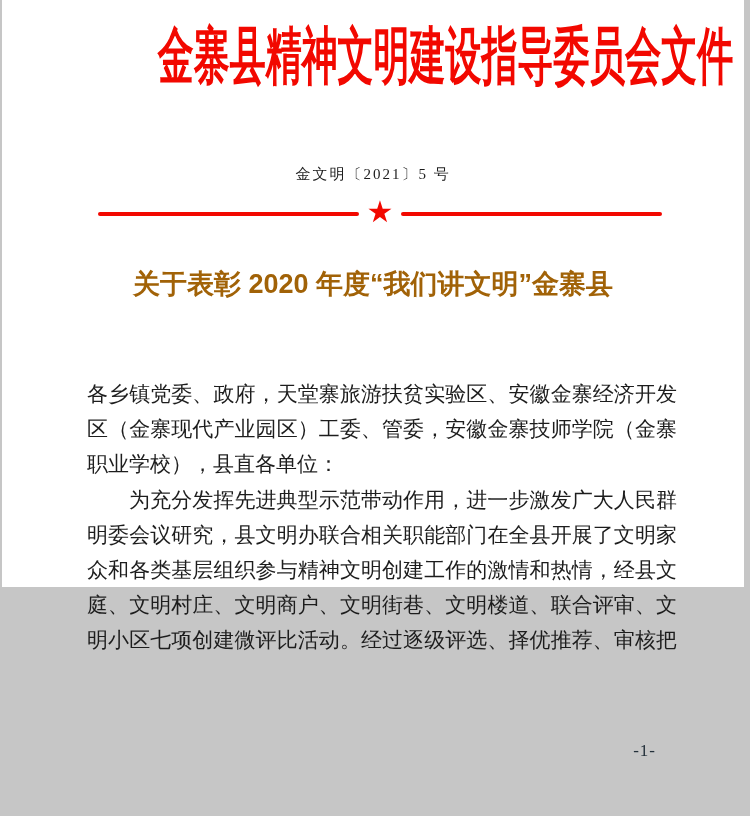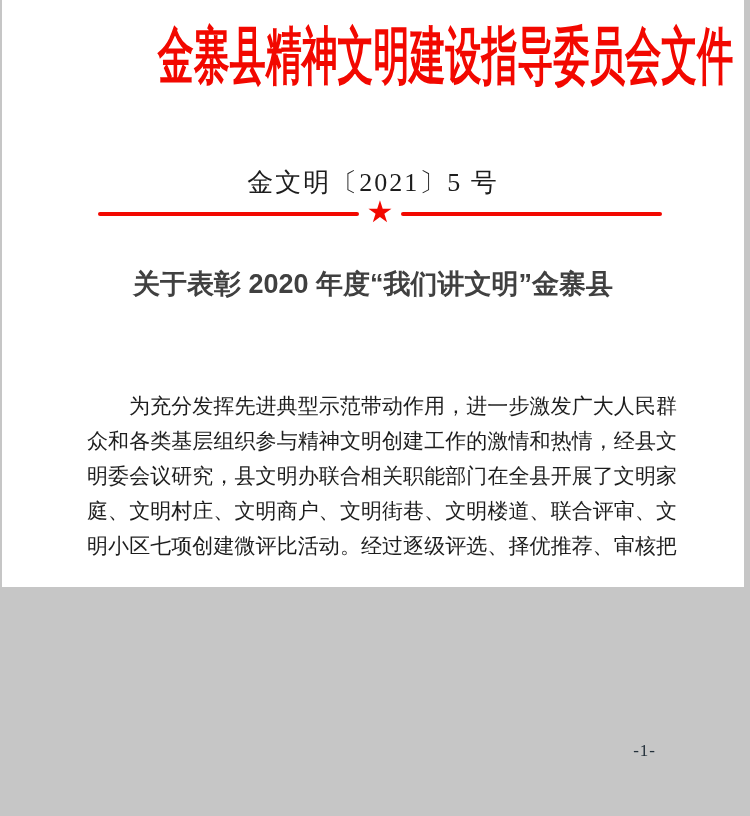--- a/index.html
+++ b/index.html
@@ -34,21 +34,21 @@
     transform: scaleX(0.58);
     transform-origin: 50% 50%;
     letter-spacing: 0px;
   }
   .doc-number {
     position: absolute;
     top: 165px;
     left: 0;
     width: 100%;
     text-align: center;
-    font-size: 26px;
+    font-size: 15px;
     letter-spacing: 2px;
     color: #1d1d1d;
   }
   .divider {
     position: absolute;
     top: 201px;
     left: 96px;
     width: 564px;
     height: 26px;
     display: flex;
@@ -71,37 +71,37 @@
     position: absolute;
     top: 266px;
     left: 0;
     width: 100%;
     margin: 0;
     text-align: center;
     font-family: "Liberation Sans", sans-serif;
     font-weight: bold;
     font-size: 27px;
     line-height: 37px;
-    color: #404040;
+    color: #a16207;
   }
   .body-text {
     position: absolute;
     top: 377px;
     left: 85px;
     width: 590px;
     font-size: 21px;
     line-height: 35px;
     color: #1d1d1d;
   }
   .body-text .line { width: 100%; }
   .body-text .fill {
     text-align: justify;
     text-align-last: justify;
   }
-  .para2 { margin-top: 12px; }
+  .para2 { margin-top: 1px; }
   .para2 .line:first-child { text-indent: 2em; }
   .page-number {
     position: absolute;
     top: 741px;
     right: 88px;
     font-size: 17px;
     letter-spacing: 1px;
     color: #23303a;
   }
 </style>
@@ -118,24 +118,29 @@
     <span class="seg"></span>
     <span class="star">★</span>
     <span class="seg"></span>
   </div>
 
   <h1 class="doc-title">
     <div>关于表彰 2020 年度“我们讲文明”金寨县</div>
   </h1>
 
   <div class="body-text">
+    <div class="para1">
+      <div class="line fill">各乡镇党委、政府，天堂寨旅游扶贫实验区、安徽金寨经济开发</div>
+      <div class="line fill">区（金寨现代产业园区）工委、管委，安徽金寨技师学院（金寨</div>
+      <div class="line">职业学校），县直各单位：</div>
+    </div>
     <div class="para2">
       <div class="line fill">为充分发挥先进典型示范带动作用，进一步激发广大人民群</div>
+      <div class="line fill">明委会议研究，县文明办联合相关职能部门在全县开展了文明家</div>
       <div class="line fill">众和各类基层组织参与精神文明创建工作的激情和热情，经县文</div>
-      <div class="line fill">明委会议研究，县文明办联合相关职能部门在全县开展了文明家</div>
       <div class="line fill">庭、文明村庄、文明商户、文明街巷、文明楼道、联合评审、文</div>
       <div class="line fill">明小区七项创建微评比活动。经过逐级评选、择优推荐、审核把</div>
     </div>
   </div>
 
   <div class="page-number">-1-</div>
 
 </div>
 
 </body></html>

